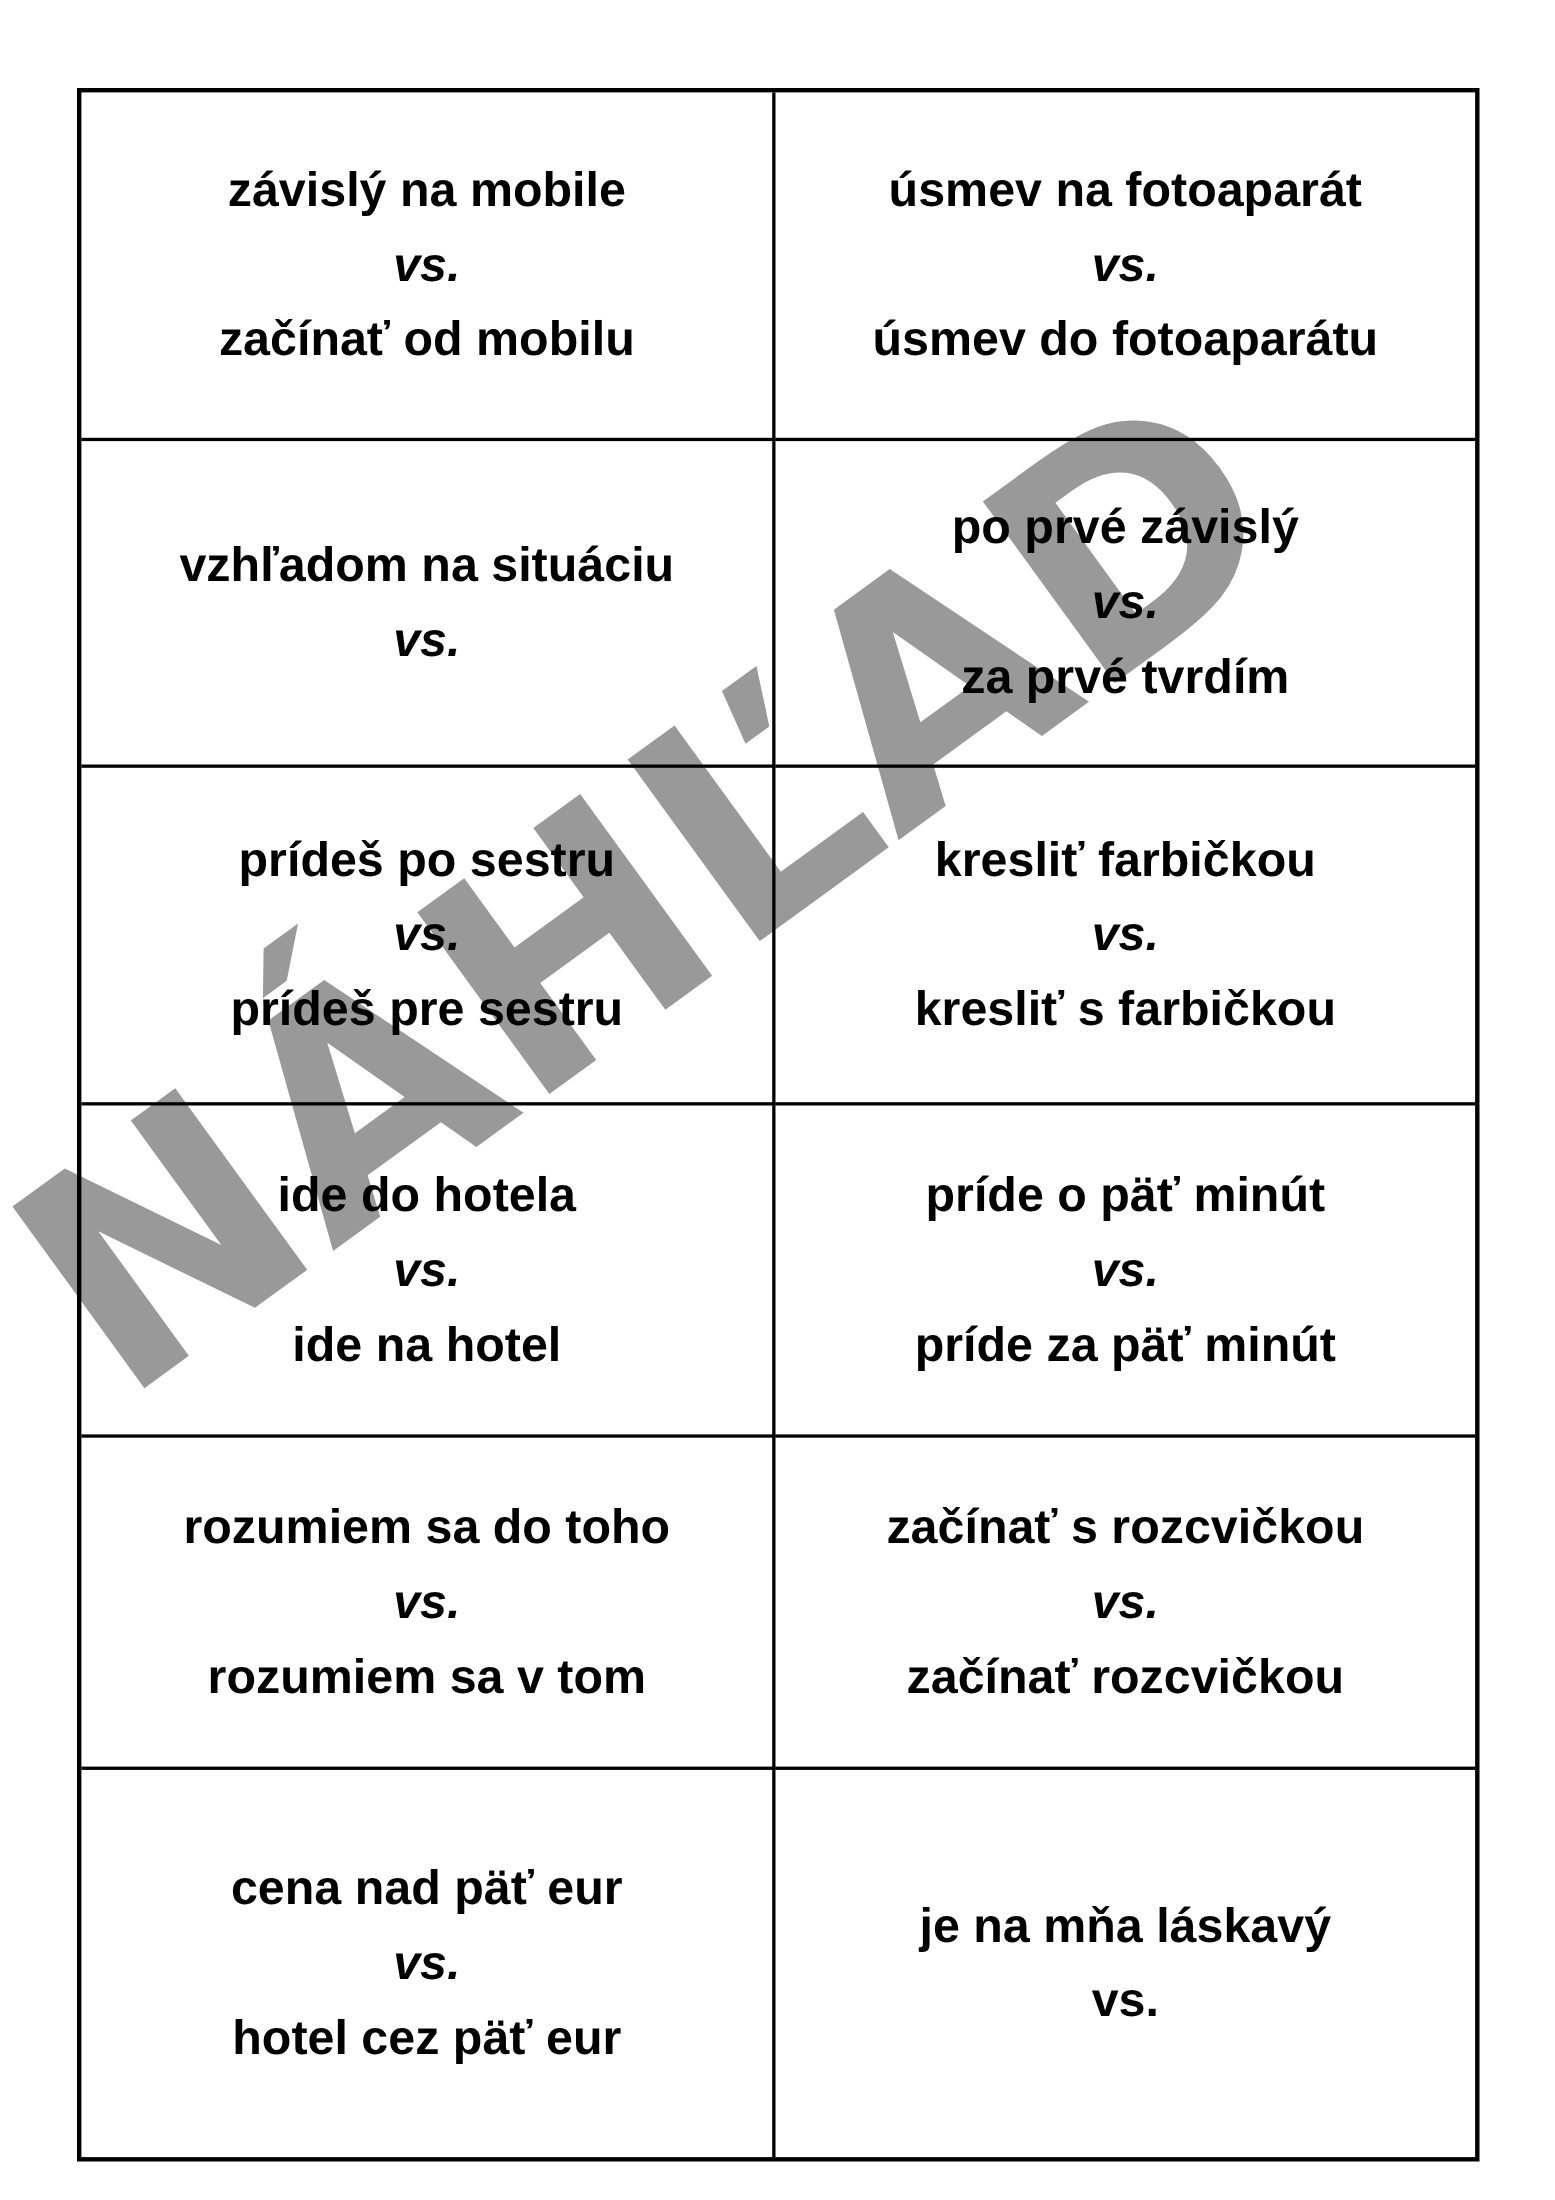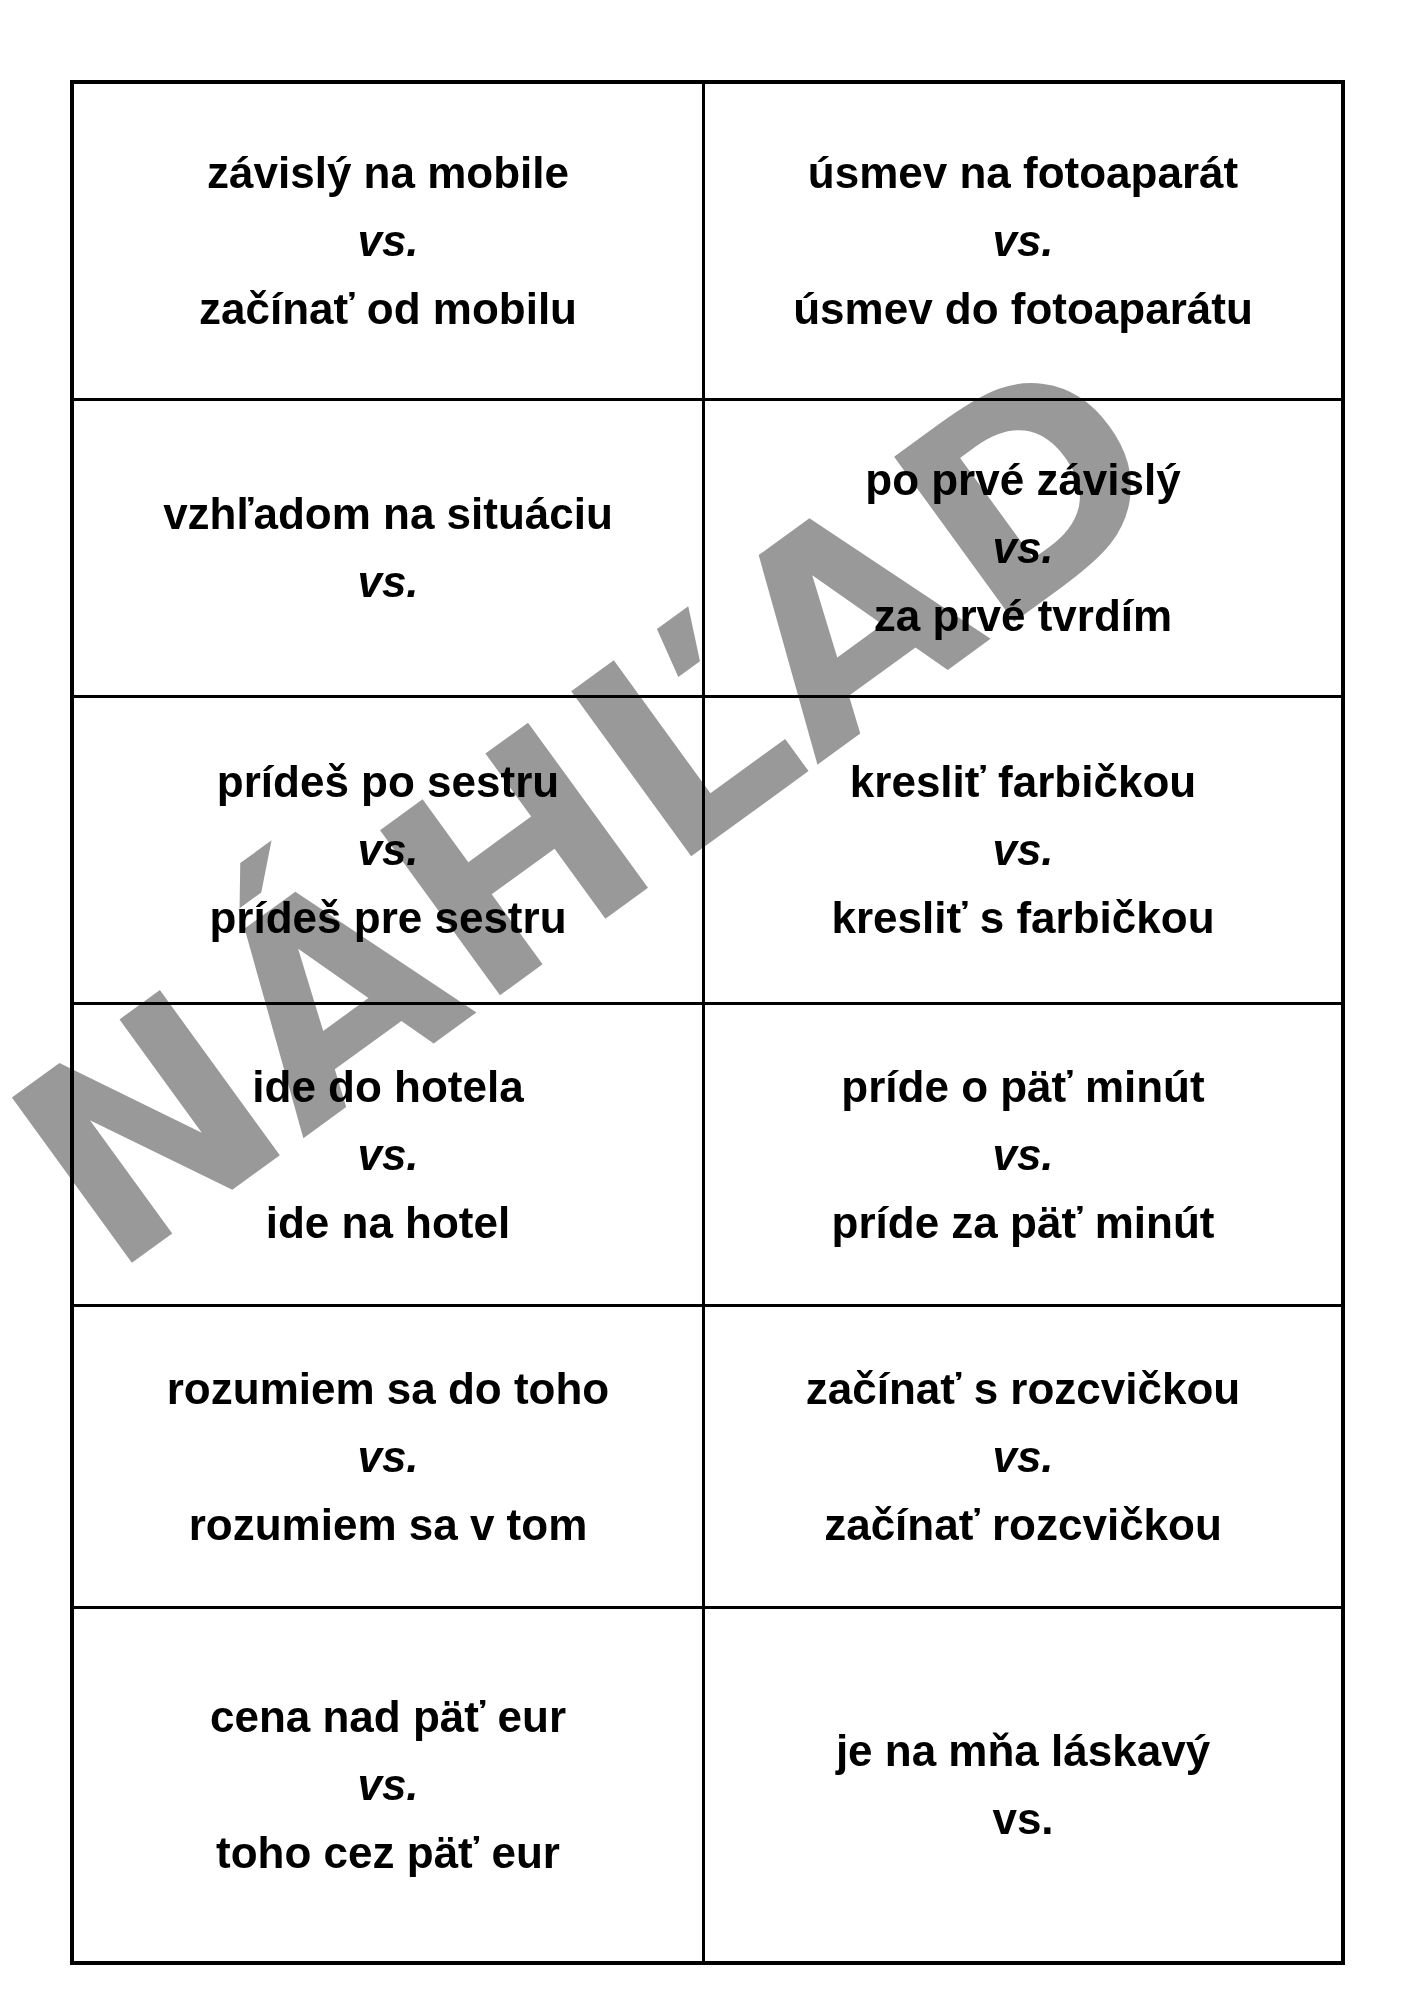--- a/index.html
+++ b/index.html
@@ -128,21 +128,21 @@
     </div>
     <div class="cell row-mid">
       <div class="line phrase">začínať s rozcvičkou</div>
       <div class="line vs">vs.</div>
       <div class="line phrase">začínať rozcvičkou</div>
     </div>
 
     <div class="cell col-left">
       <div class="line phrase">cena nad päť eur</div>
       <div class="line vs">vs.</div>
-      <div class="line phrase">toho cez päť eur</div>
+      <div class="line phrase">hotel cez päť eur</div>
     </div>
     <div class="cell">
       <div class="line phrase">je na mňa láskavý</div>
       <div class="line vs vs-upright">vs.</div>
     </div>
 
   </div>
 </div>
 
 </body></html>

